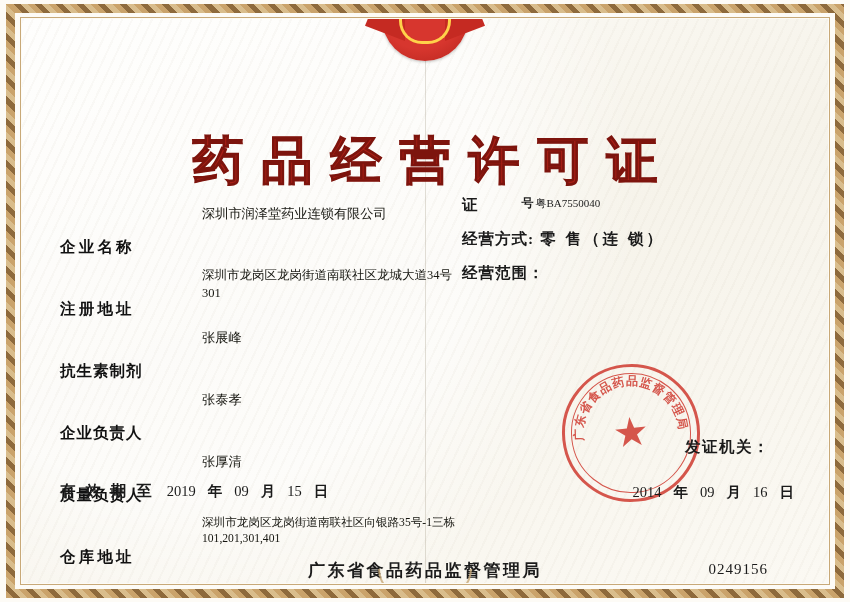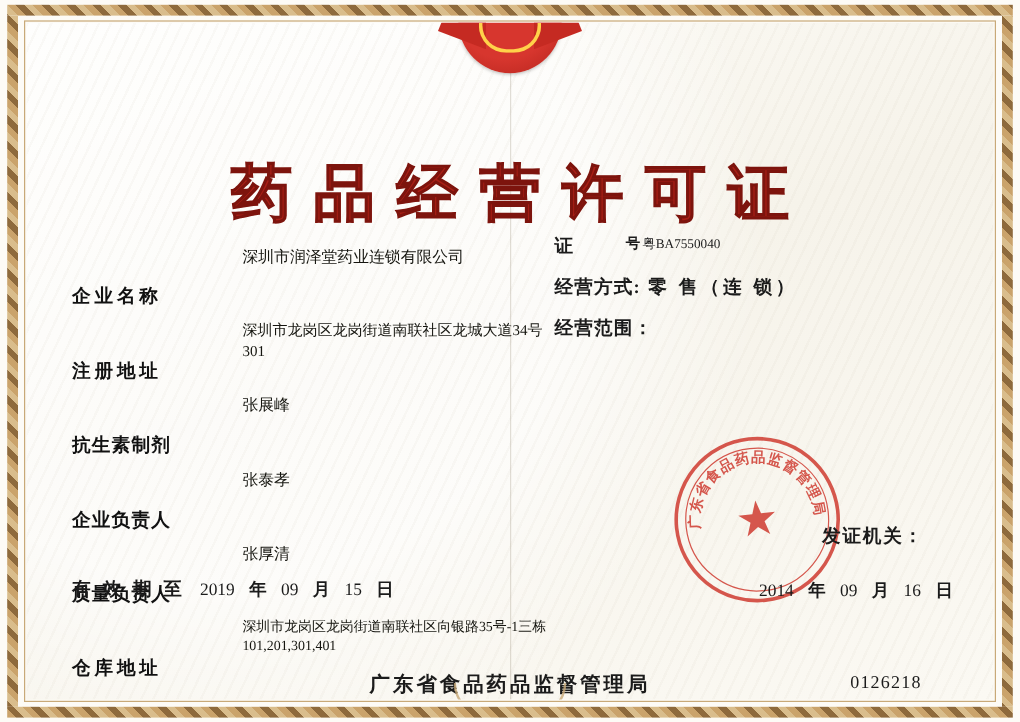--- a/index.html
+++ b/index.html
@@ -277,20 +277,20 @@
         <span class="num">2014</span>
         <span class="unit">年</span>
         <span class="num">09</span>
         <span class="unit">月</span>
         <span class="num">16</span>
         <span class="unit">日</span>
       </div>
     </div>
 
     <div class="footer">广东省食品药品监督管理局</div>
-    <div class="serial">0126218</div>
+    <div class="serial">0249156</div>
 
     <div class="bottom-arc"></div>
   </div>
 
   <div class="border-inner"></div>
   <div class="border-frame"></div>
 </div>
 
 </body></html>

